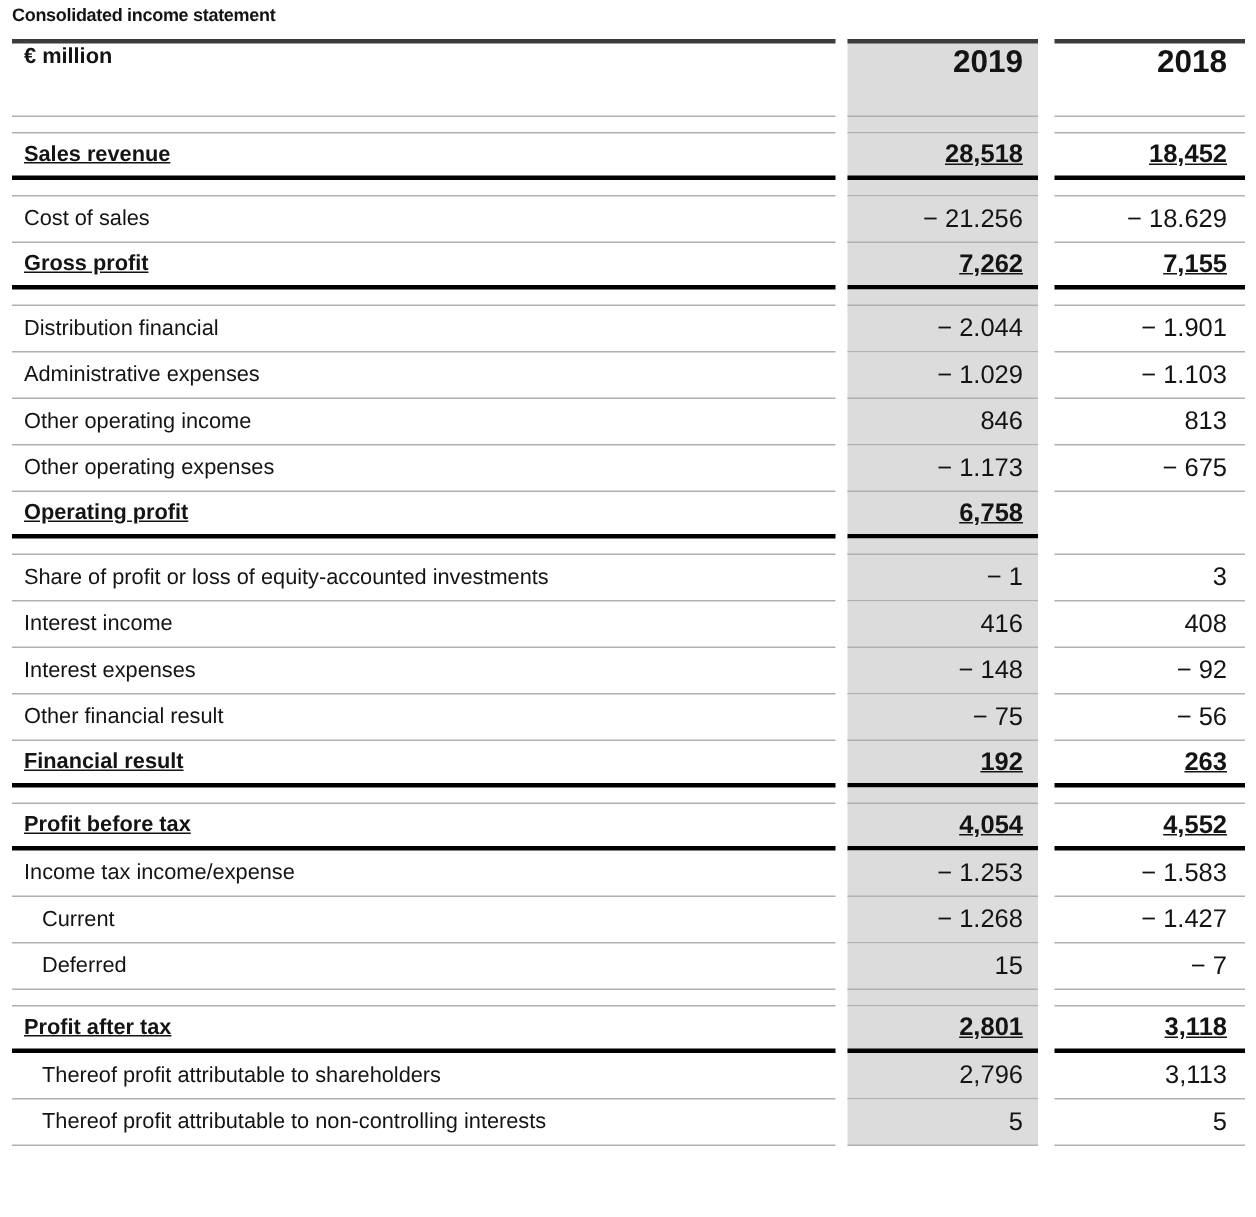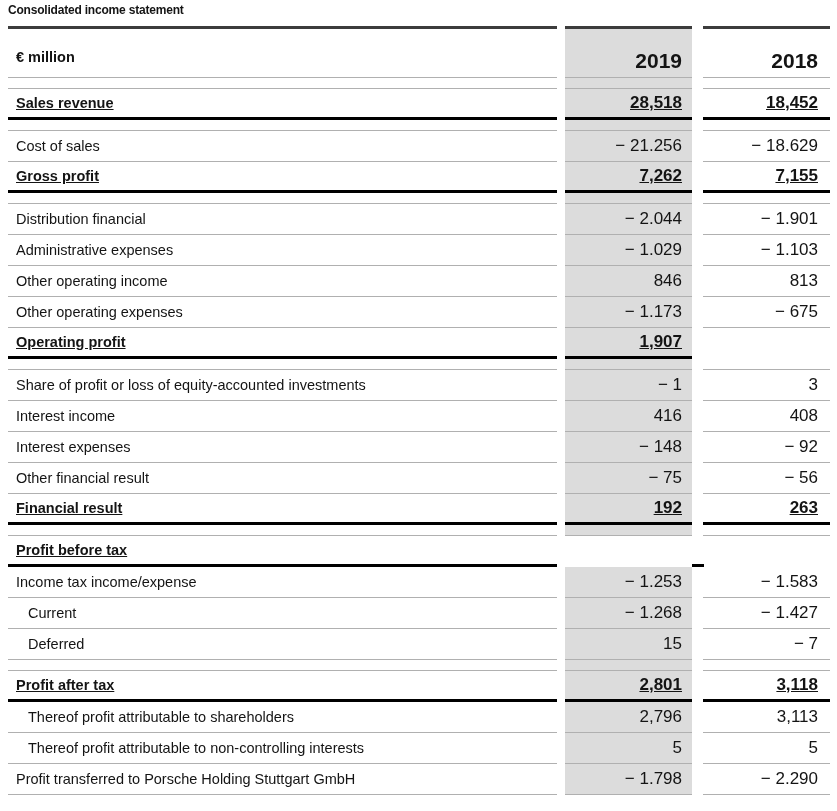--- a/index.html
+++ b/index.html
@@ -40,21 +40,21 @@
   .bold .c-label, .bold .c-val { font-weight: 700; }
   .rule-thin  > .c-label, .rule-thin  > .c-val { border-bottom: 1px solid var(--thin); }
   .rule-thick > .c-label, .rule-thick > .c-val { border-bottom: 3px solid var(--thick); text-decoration: underline; }
   .gap-row { height: 11px; }
   .gap-row > .c-label, .gap-row > .c-val { border-bottom: 1px solid var(--thin); }
   .header-row { height: 52px; }
   .header-row > .c-label, .header-row > .c-val {
     border-top: 3px solid var(--head);
     border-bottom: 1px solid var(--thin);
     align-items: flex-start;
-    padding-top: 20px;
+    padding-top: 1px;
     font-weight: 700;
   }
   .header-row > .c-val { font-size: 21px; }
 </style>
 </head>
 <body>
 
 <div class="page">
   <h1 class="title">Consolidated income statement</h1>
 
@@ -133,21 +133,21 @@
         <div class="row rule-thin">
     <div class="cell c-label">Other operating expenses</div>
     <div class="cell c-sp"></div>
     <div class="cell c-val c-2019">− 1.173</div>
     <div class="cell c-sp"></div>
     <div class="cell c-val c-2018">− 675</div>
   </div>
         <div class="row rule-thick bold">
     <div class="cell c-label">Operating profit</div>
     <div class="cell c-sp"></div>
-    <div class="cell c-val c-2019">1,907</div>
+    <div class="cell c-val c-2019">6,758</div>
     <div class="cell c-sp"></div>
   </div>
         <div class="row gap-row">
     <div class="cell c-label"></div>
     <div class="cell c-sp"></div>
     <div class="cell c-val c-2019"></div>
     <div class="cell c-sp"></div>
     <div class="cell c-val c-2018"></div>
   </div>
         <div class="row rule-thin">
@@ -188,20 +188,21 @@
         <div class="row gap-row">
     <div class="cell c-label"></div>
     <div class="cell c-sp"></div>
     <div class="cell c-val c-2019"></div>
     <div class="cell c-sp"></div>
     <div class="cell c-val c-2018"></div>
   </div>
         <div class="row rule-thick bold">
     <div class="cell c-label">Profit before tax</div>
     <div class="cell c-sp"></div>
+    <div class="cell c-val c-2019">4,054</div>
     <div class="cell c-sp"></div>
     <div class="cell c-val c-2018">4,552</div>
   </div>
         <div class="row rule-thin">
     <div class="cell c-label">Income tax income/expense</div>
     <div class="cell c-sp"></div>
     <div class="cell c-val c-2019">− 1.253</div>
     <div class="cell c-sp"></div>
     <div class="cell c-val c-2018">− 1.583</div>
   </div>
@@ -239,23 +240,16 @@
     <div class="cell c-val c-2019">2,796</div>
     <div class="cell c-sp"></div>
     <div class="cell c-val c-2018">3,113</div>
   </div>
         <div class="row rule-thin indent">
     <div class="cell c-label">Thereof profit attributable to non-controlling interests</div>
     <div class="cell c-sp"></div>
     <div class="cell c-val c-2019">5</div>
     <div class="cell c-sp"></div>
     <div class="cell c-val c-2018">5</div>
-  </div>
-        <div class="row rule-thin">
-    <div class="cell c-label">Profit transferred to Porsche Holding Stuttgart GmbH</div>
-    <div class="cell c-sp"></div>
-    <div class="cell c-val c-2019">− 1.798</div>
-    <div class="cell c-sp"></div>
-    <div class="cell c-val c-2018">− 2.290</div>
   </div>
       </div>
   </div>
 </div>
 
 </body></html>

